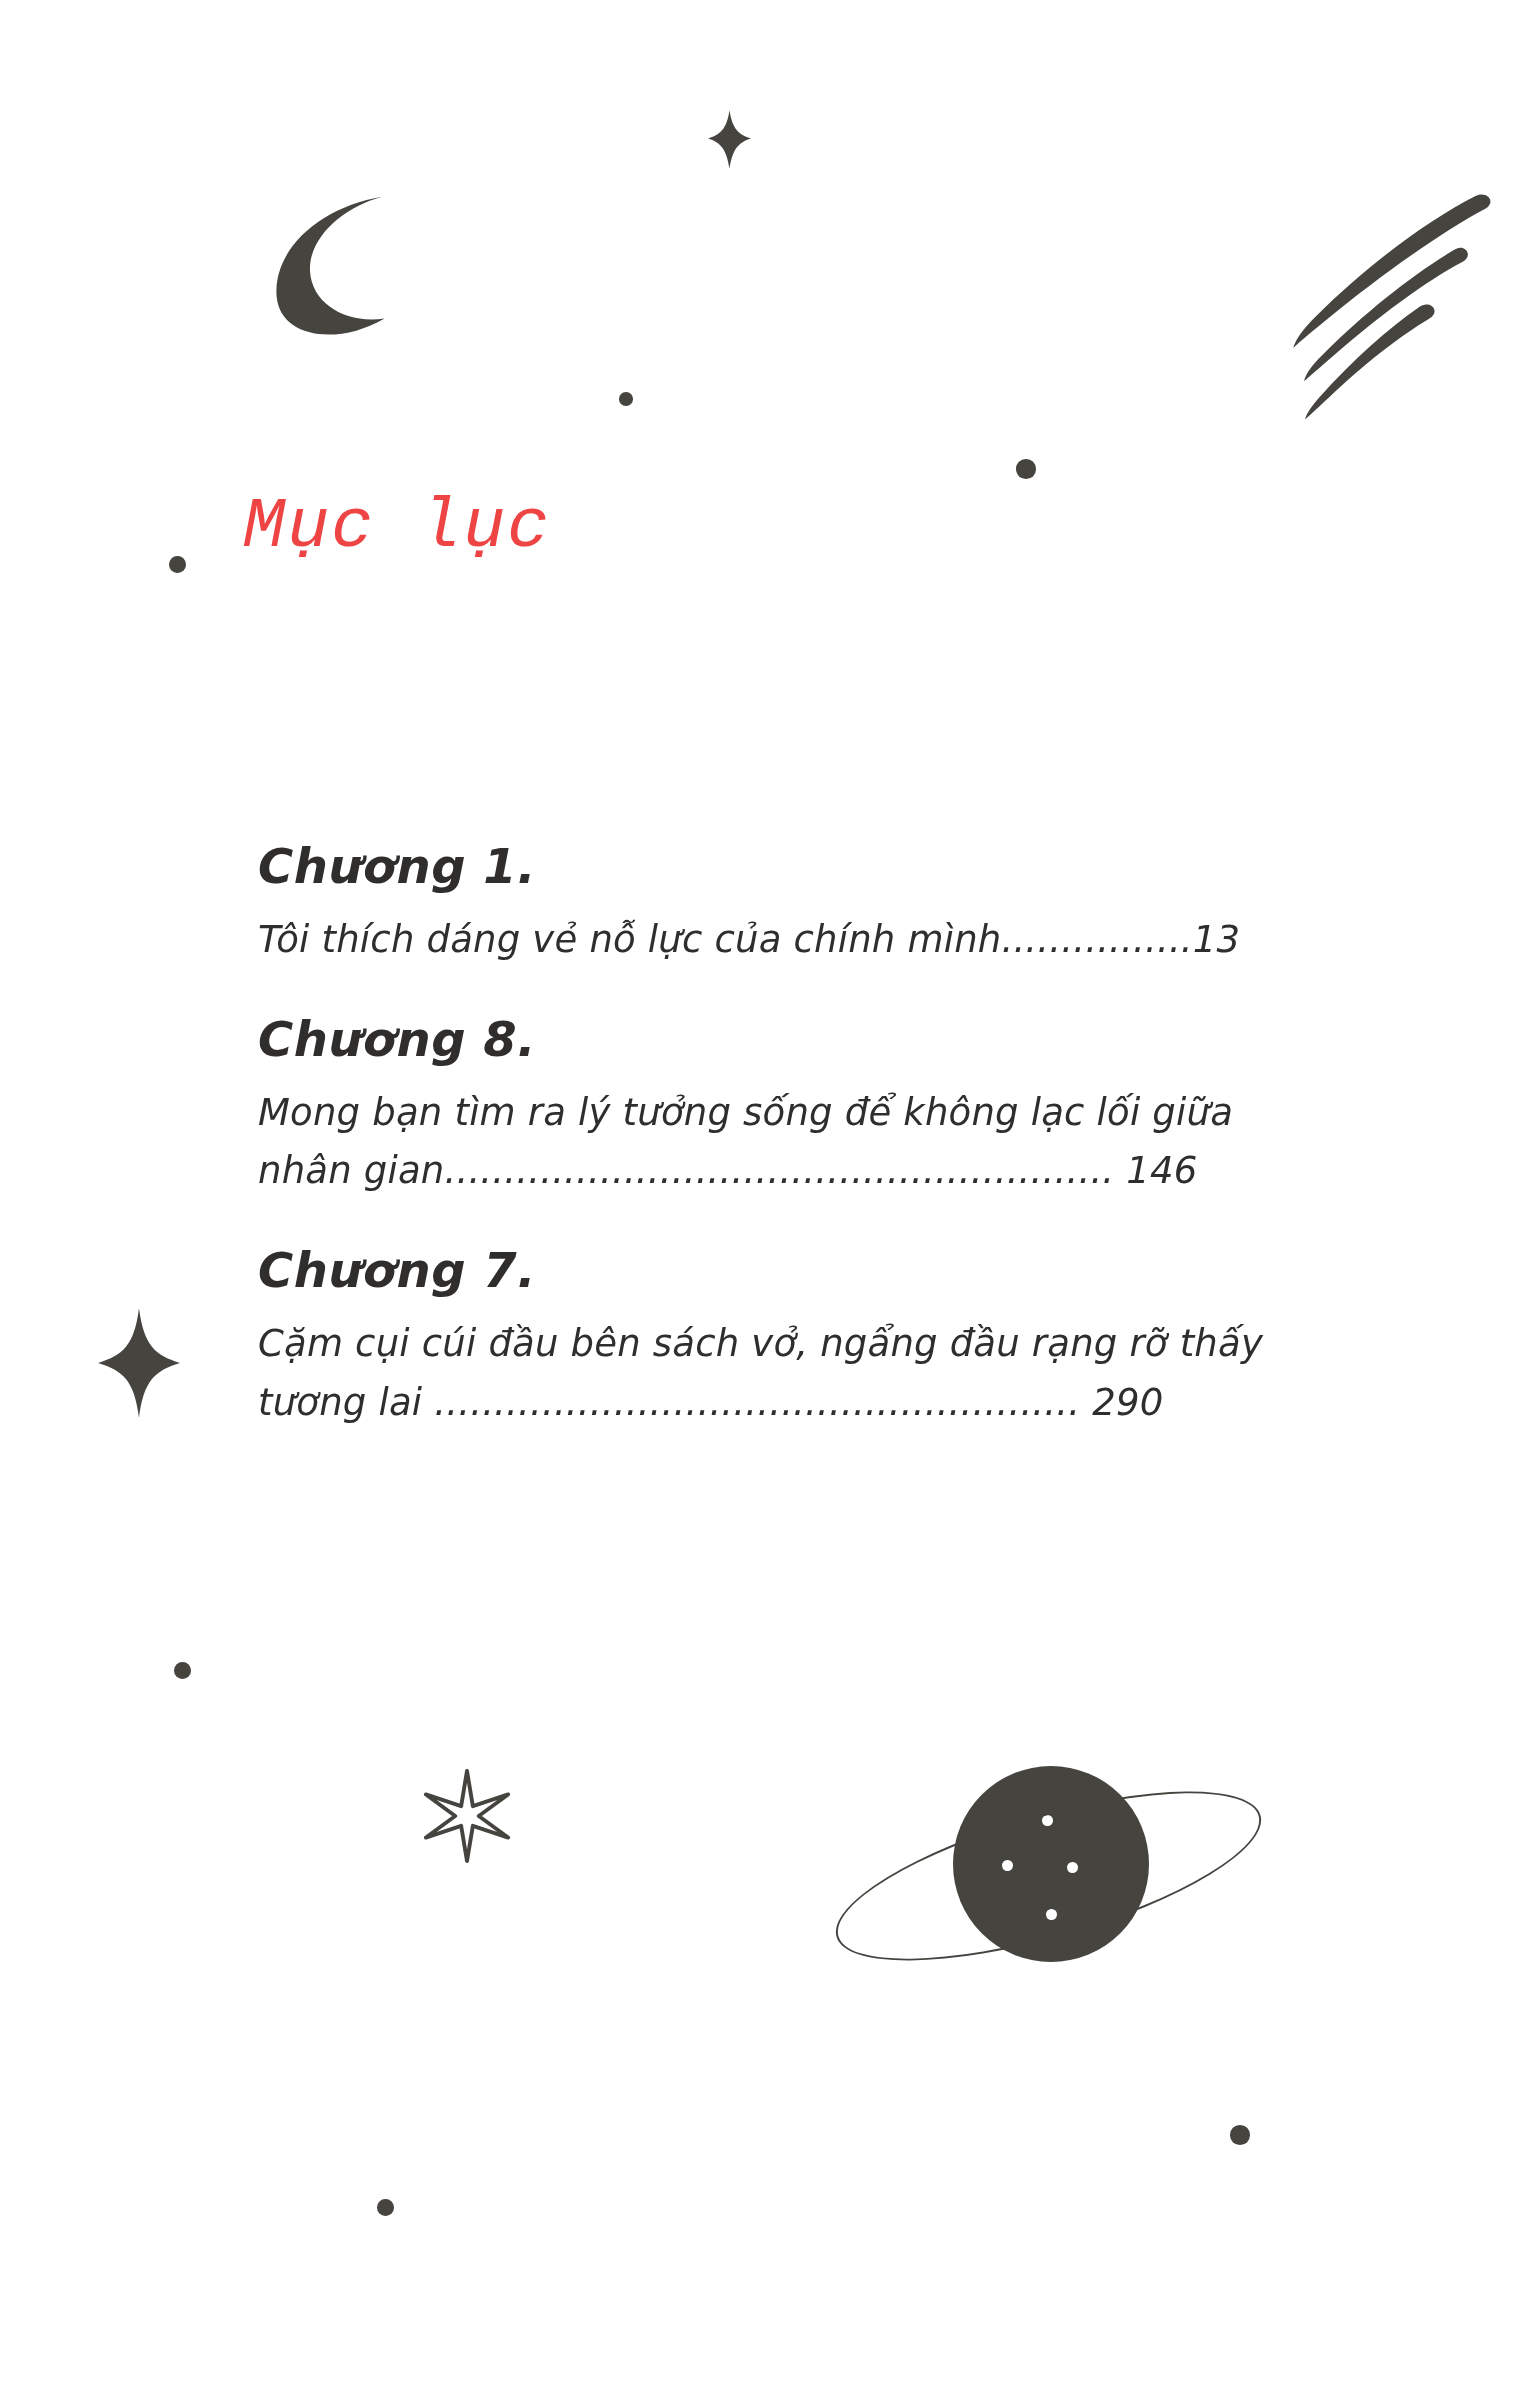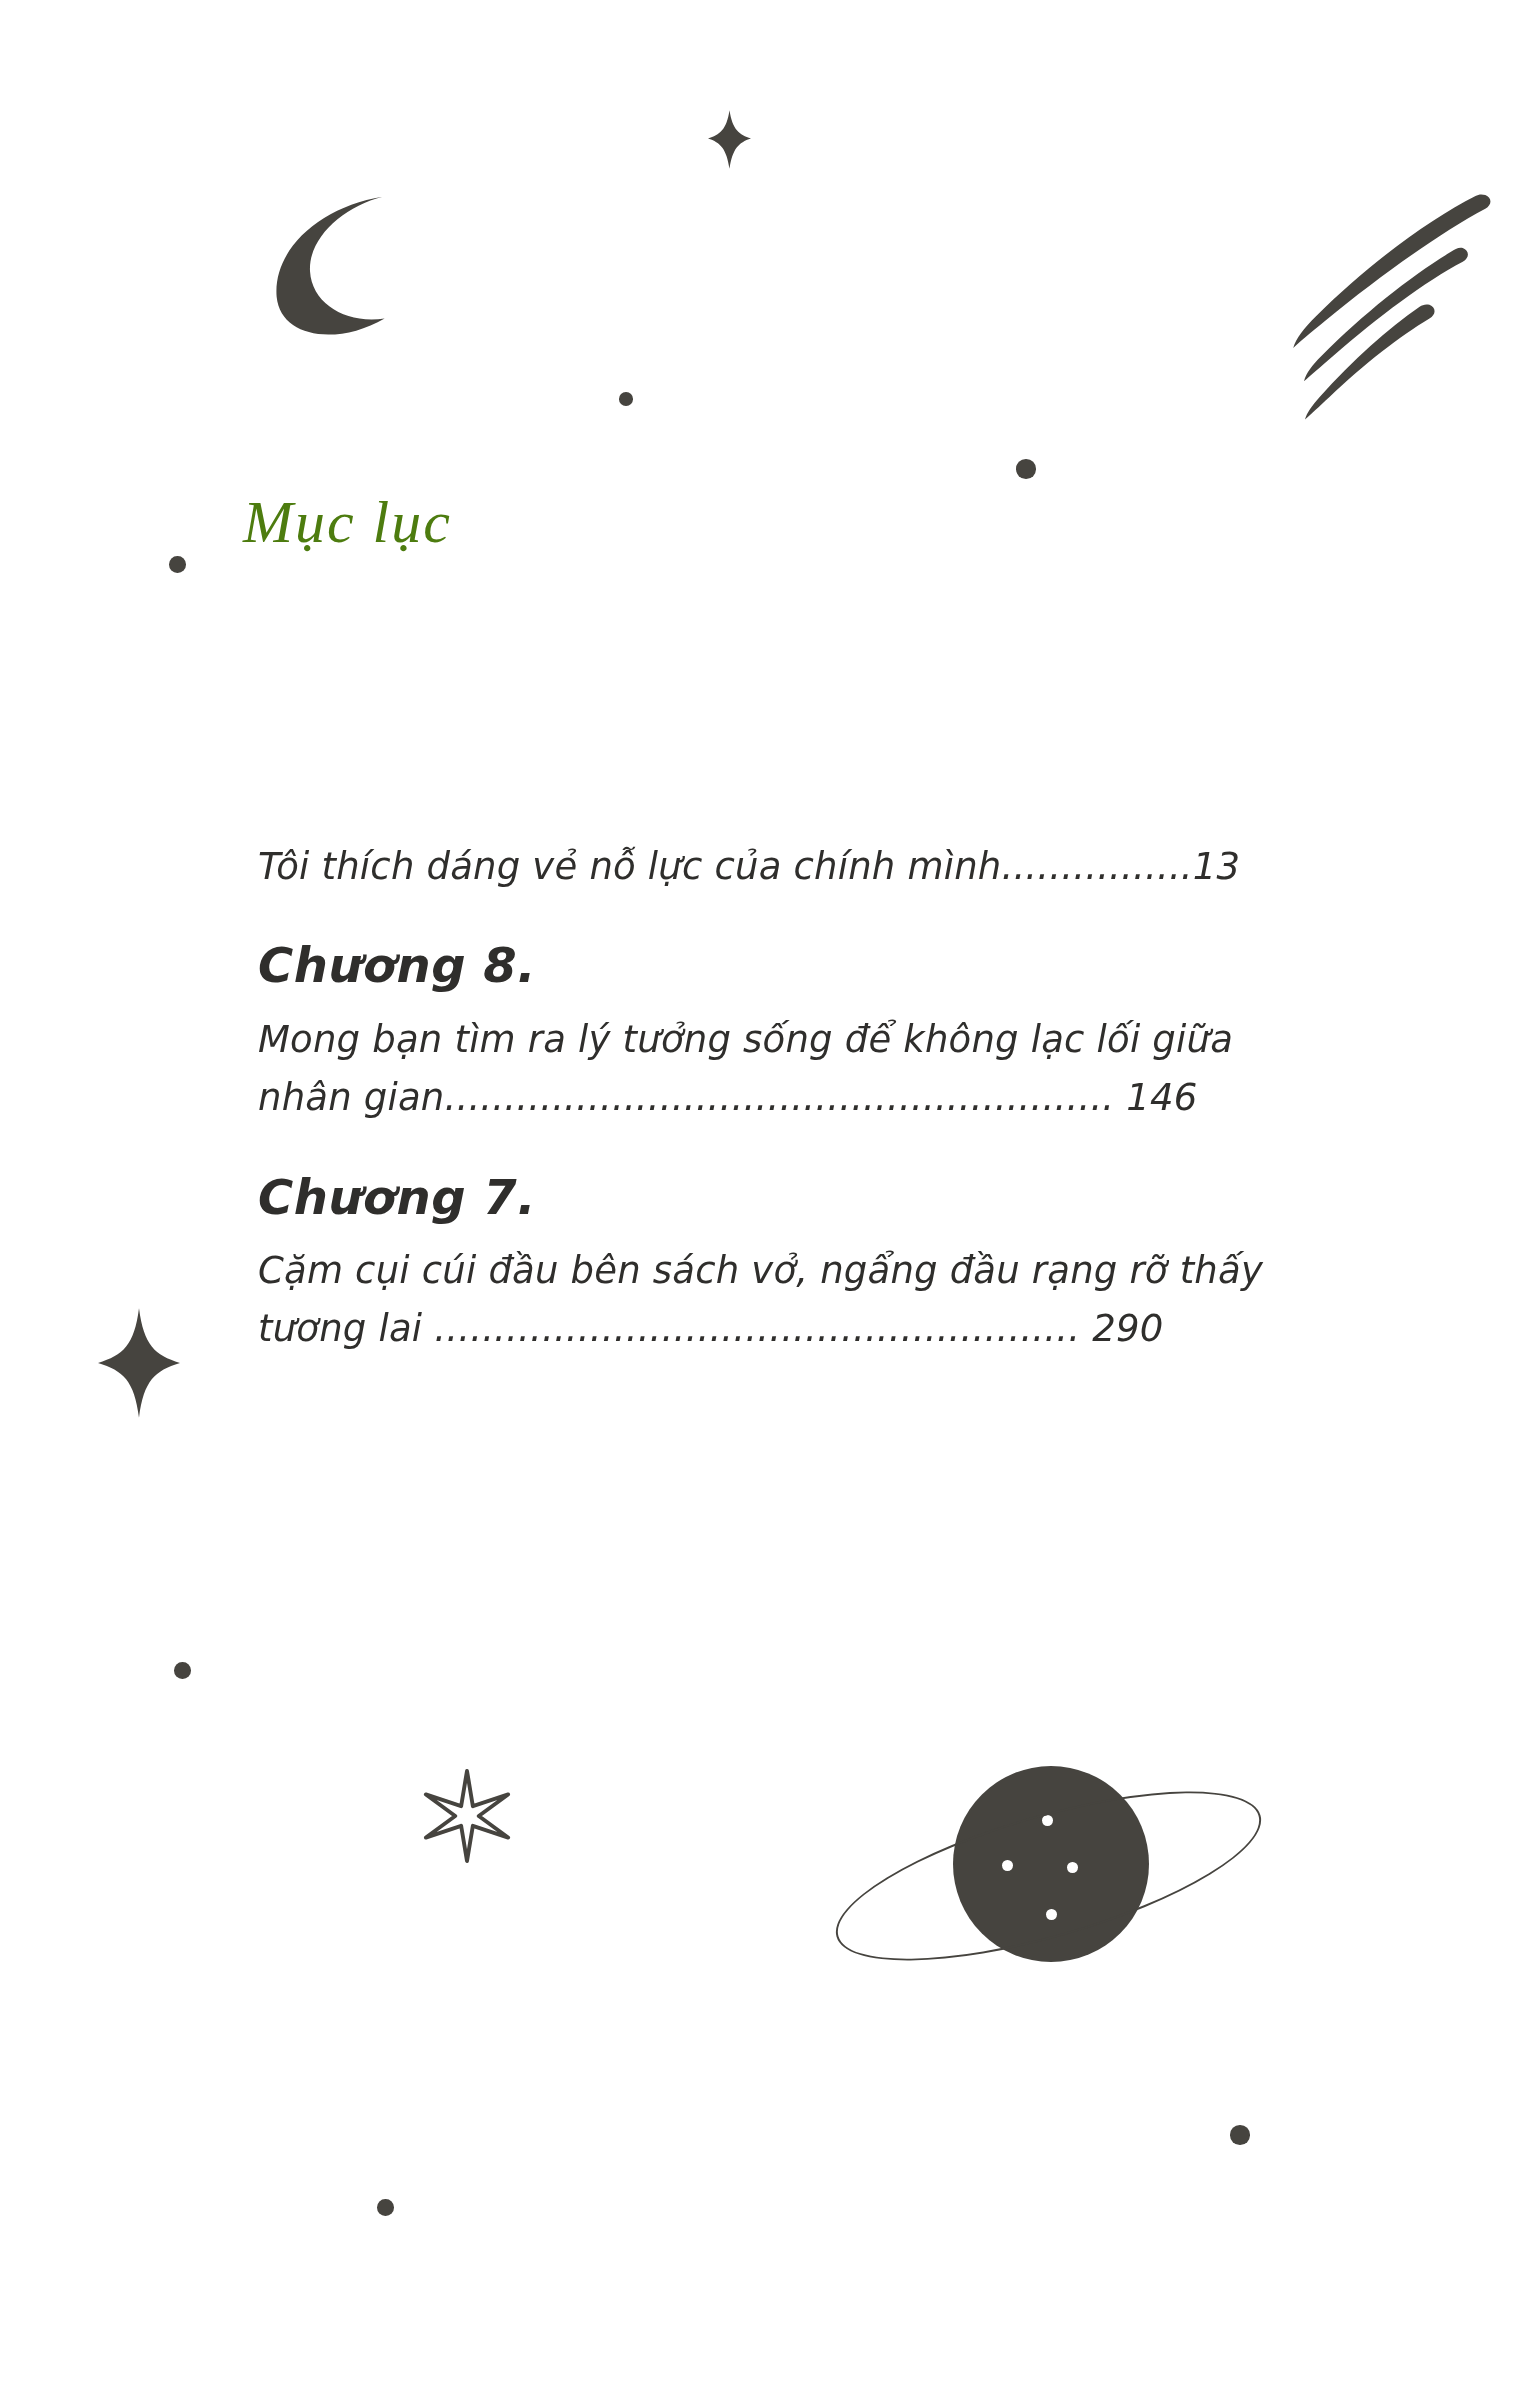--- a/index.html
+++ b/index.html
@@ -34,25 +34,25 @@
     top: 181px;
     width: 162px;
     height: 162px;
   }
 
   
   .title {
     position: absolute;
     left: 243px;
     top: 488px;
-    font-family: Liberation Serif, serif;
+    font-family: Liberation Mono, monospace;
     font-style: italic;
-    font-size: 60px;
+    font-size: 70px;
     letter-spacing: 2px;
-    color: #4d7c0f;
+    color: #ef4444;
     white-space: nowrap;
   }
 
   
   .toc {
     position: absolute;
     left: 258px;
     top: 838px;
     width: 1039px;
   }
@@ -182,20 +182,21 @@
     <div class="planet-speck" style="left:239px; top:108px;"></div>
     <div class="planet-speck" style="left:218px; top:155px;"></div>
     <div class="planet-ring"></div>
   </div>
 
   <div class="title">Mục lục</div>
 
   <div class="toc">
 
     <div class="chapter">
+      <p class="chapter-title">Chương 1.</p>
       <p class="chapter-entry">Tôi thích dáng vẻ nỗ lực của chính mình................13</p>
     </div>
 
     <div class="chapter">
       <p class="chapter-title">Chương 8.</p>
       <p class="chapter-entry">Mong bạn tìm ra lý tưởng sống để không lạc lối giữa nhân gian........................................................ 146</p>
     </div>
 
     <div class="chapter">
       <p class="chapter-title">Chương 7.</p>

